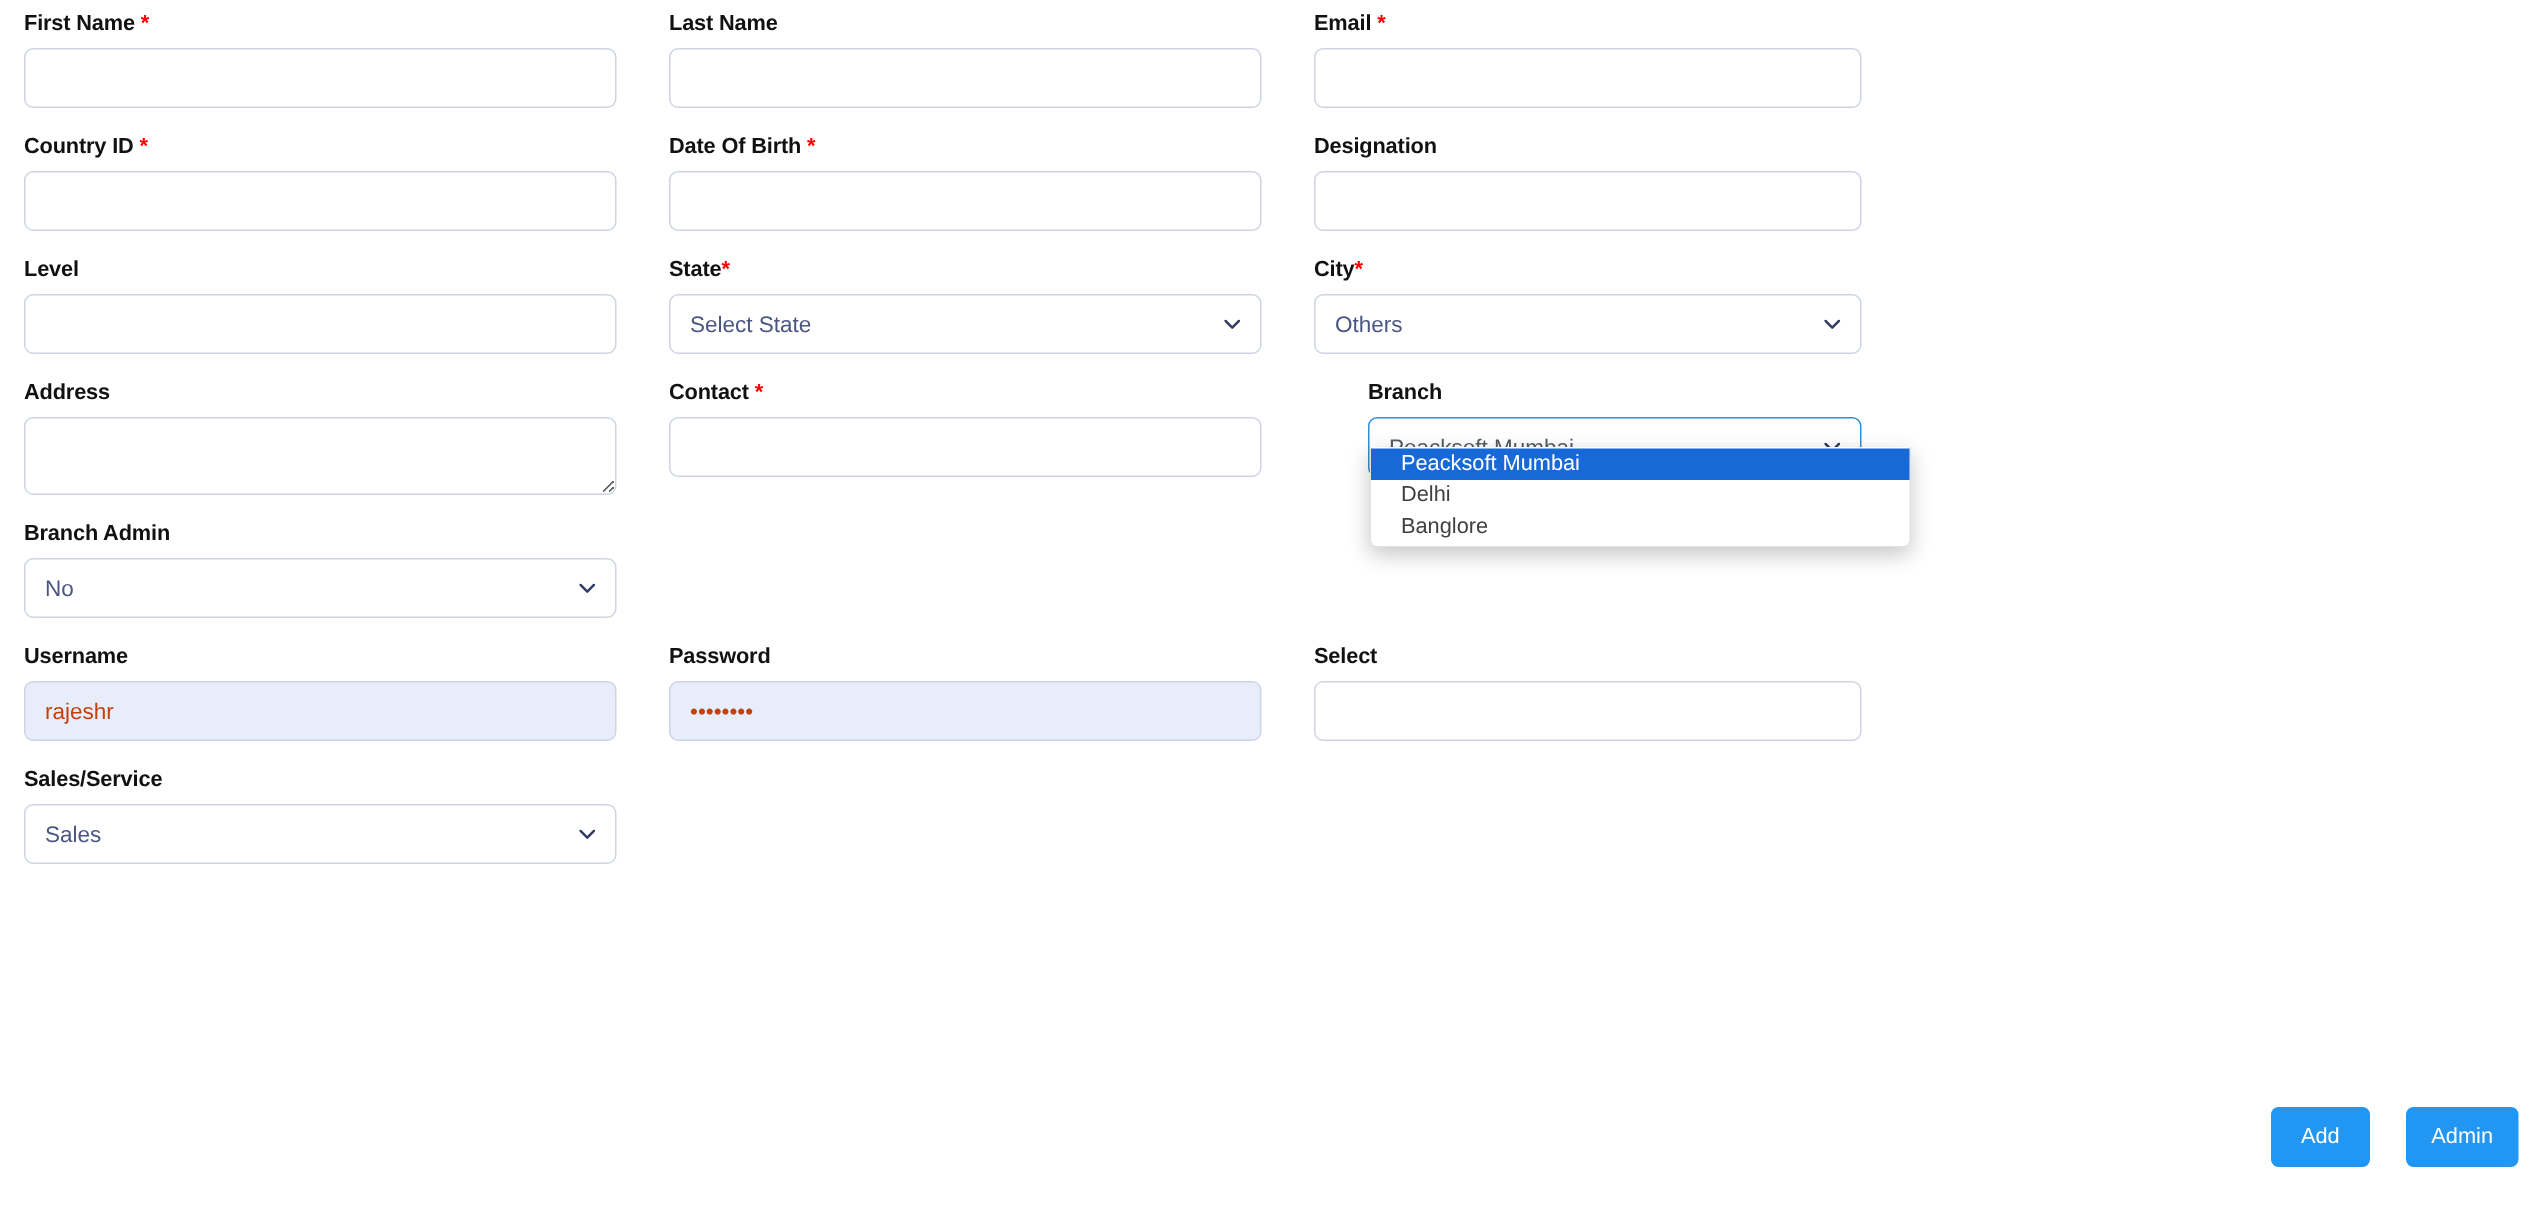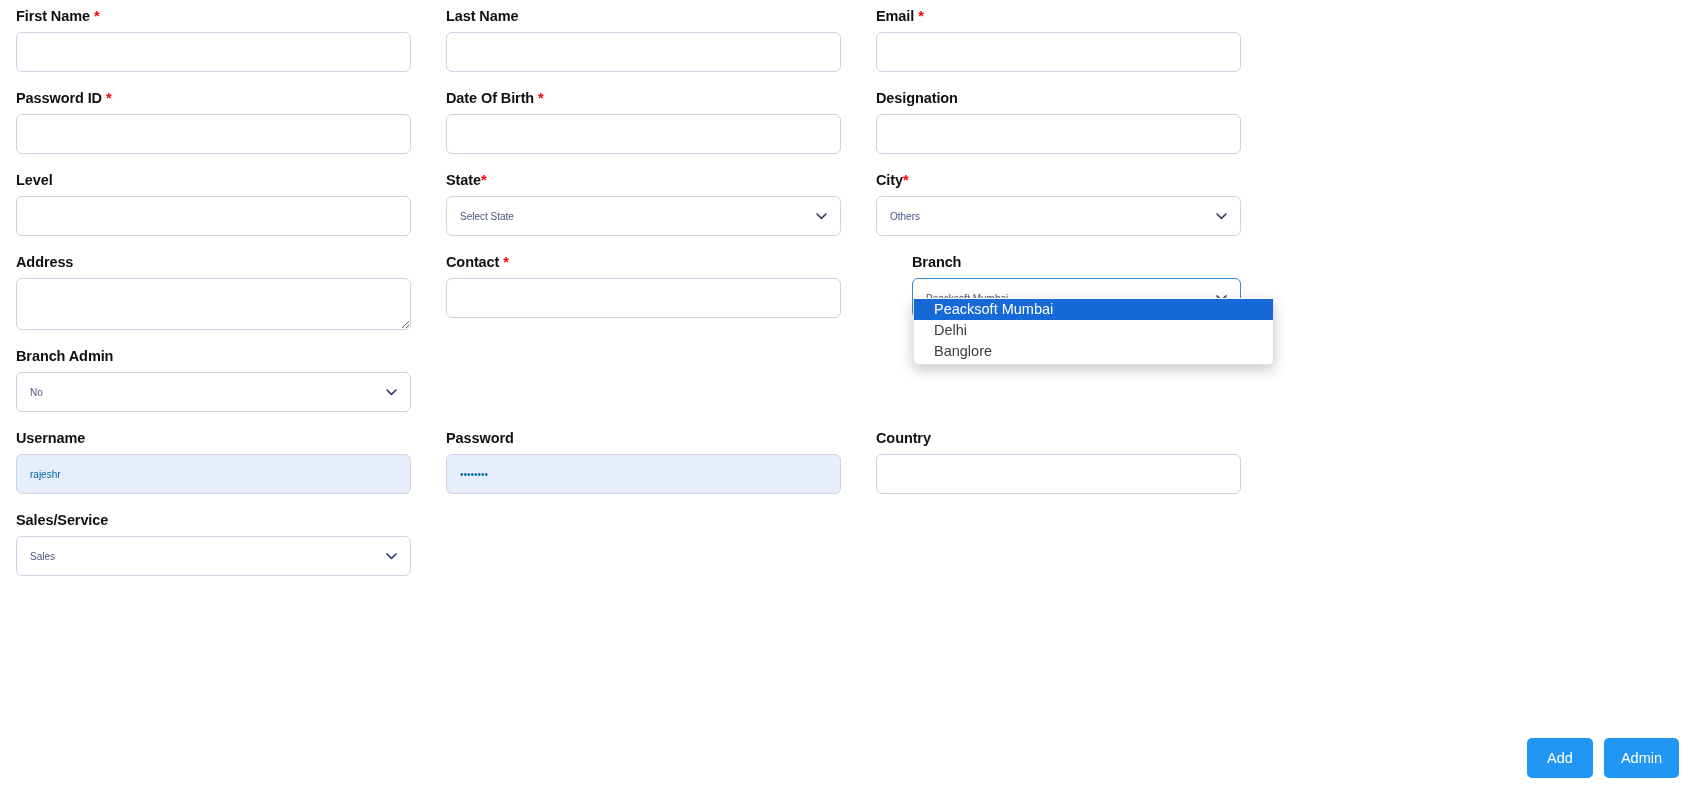--- a/index.html
+++ b/index.html
@@ -58,21 +58,21 @@
   }
 
   .ctrl {
     display: block;
     width: 100%;
     height: 40px;
     border: 1px solid #ced4e3;
     border-radius: 6px;
     background: #ffffff;
     font-family: "Liberation Sans", sans-serif;
-    font-size: 10px;
+    font-size: 15px;
     color: #37415b;
     padding: 0 13px;
     outline: none;
   }
   .ctrl::placeholder { color: #9aa3bd; }
 
   textarea.ctrl {
     height: 52px;
     padding-top: 8px;
     resize: vertical;
@@ -98,21 +98,21 @@
     width: 13px;
     height: 13px;
     color: #2f3b63;
   }
   .chev svg { display: block; width: 13px; height: 13px; }
 
   .autofill .ctrl,
   .ctrl.autofill {
     background: #e8edfb;
     border-color: #ced4e3;
-    color: #0369a1;
+    color: #c2410c;
   }
 
   
   .branch-field { position: relative; margin-left: 36px; }
   .branch-field .ctrl {
     border: 1px solid #2d8fd5;
     color: #555a64;
   }
   .dropdown-list {
     position: absolute;
@@ -139,21 +139,21 @@
   .dd-opt.selected {
     background: #1669d6;
     color: #ffffff;
   }
 
   .actions {
     position: absolute;
     right: 18px;
     bottom: 26px;
     display: flex;
-    gap: 11px;
+    gap: 24px;
   }
   .btn {
     min-width: 66px;
     height: 40px;
     border: none;
     border-radius: 5px;
     background: #2196f3;
     color: #ffffff;
     font-family: "Liberation Sans", sans-serif;
     font-size: 14.5px;
@@ -187,21 +187,21 @@
         <div class="field">
           <label class="fld-label"><span>Email</span> <span class="req">*</span></label>
           <input class="ctrl" type="text" value="" style="">
         </div>
       </div>
     </div>
 
     <div class="row">
       <div class="col c1">
         <div class="field">
-          <label class="fld-label"><span>Password ID</span> <span class="req">*</span></label>
+          <label class="fld-label"><span>Country ID</span> <span class="req">*</span></label>
           <input class="ctrl" type="text" value="" style="">
         </div>
       </div>
       <div class="col c2">
         <div class="field">
           <label class="fld-label"><span>Date Of Birth</span> <span class="req">*</span></label>
           <input class="ctrl" type="text" value="" style="">
         </div>
       </div>
       <div class="col c3">
@@ -314,21 +314,21 @@
         </div>
       </div>
       <div class="col c2">
         <div class="field">
           <label class="fld-label">Password</label>
           <input class="ctrl autofill" type="text" value="••••••••" style="">
         </div>
       </div>
       <div class="col c3">
         <div class="field">
-          <label class="fld-label">Country</label>
+          <label class="fld-label">Select</label>
           <input class="ctrl" type="text" value="" style="">
         </div>
       </div>
     </div>
 
     <div class="row">
       <div class="col c1">
         <div class="field">
           <label class="fld-label">Sales/Service</label>
           <div class="select-wrap">

